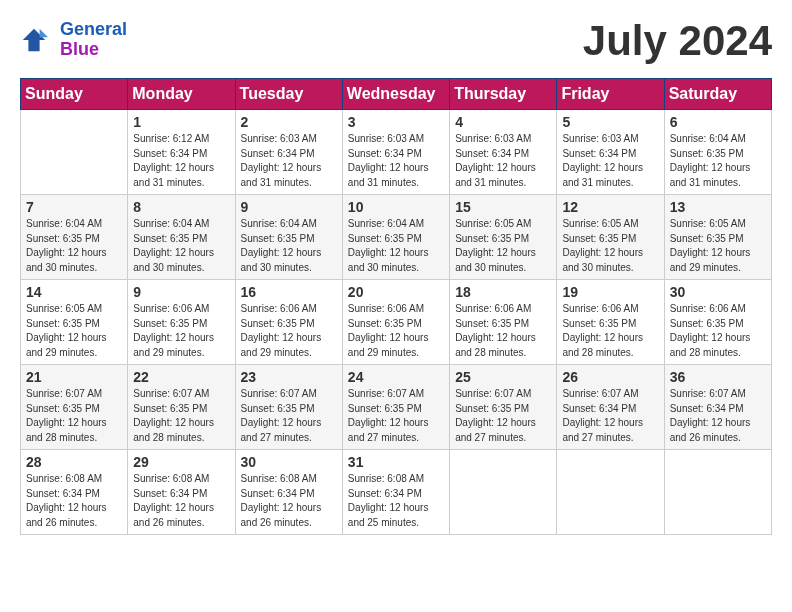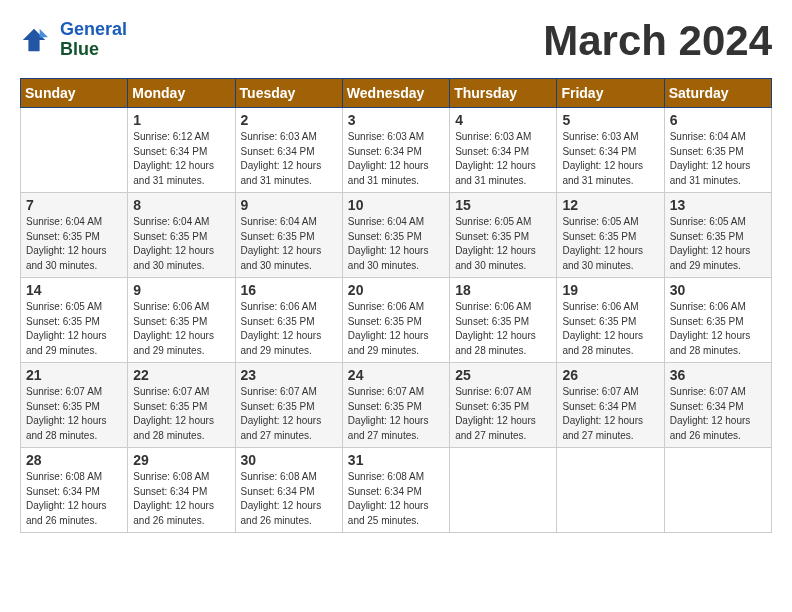--- a/index.html
+++ b/index.html
@@ -47,23 +47,23 @@
       font-size: 16px;
       color: #333;
       margin-top: 2px;
     }
     table {
       width: 100%;
       border-collapse: collapse;
       table-layout: fixed;
     }
     thead th {
-      background-color: #a16207;
+      background-color: #be185d;
       color: #fff;
-      font-size: 14px;
+      font-size: 16px;
       font-weight: bold;
       padding: 6px 4px;
       text-align: left;
       border: 1px solid #1a4080;
     }
     td {
       border: 1px solid #ccc;
       vertical-align: top;
       padding: 4px 5px;
       font-size: 10.5px;
@@ -98,25 +98,25 @@
 <body>
 
 <div class="header-area">
   <div class="logo">
     <svg class="logo-icon" viewBox="0 0 40 40">
       <polygon points="20,4 36,20 28,20 28,36 12,36 12,20 4,20" fill="#2255a4"></polygon>
       <polygon points="28,4 40,16 28,16" fill="#4a90d9"></polygon>
     </svg>
     <div class="logo-text">
       <div><span>General</span></div>
-      <div><span style="color:#14532d;text-align:center;">Blue</span></div>
+      <div><span style="color:#a21caf;text-align:center;">Blue</span></div>
     </div>
   </div>
   <div class="title-block">
-    <div class="month-title">March 2024</div>
+    <div class="month-title">July 2024</div>
   </div>
 </div>
 
 <table>
   <thead>
     <tr>
     <th>Sunday</th>
         <th>Monday</th>
         <th>Tuesday</th>
         <th>Wednesday</th>

